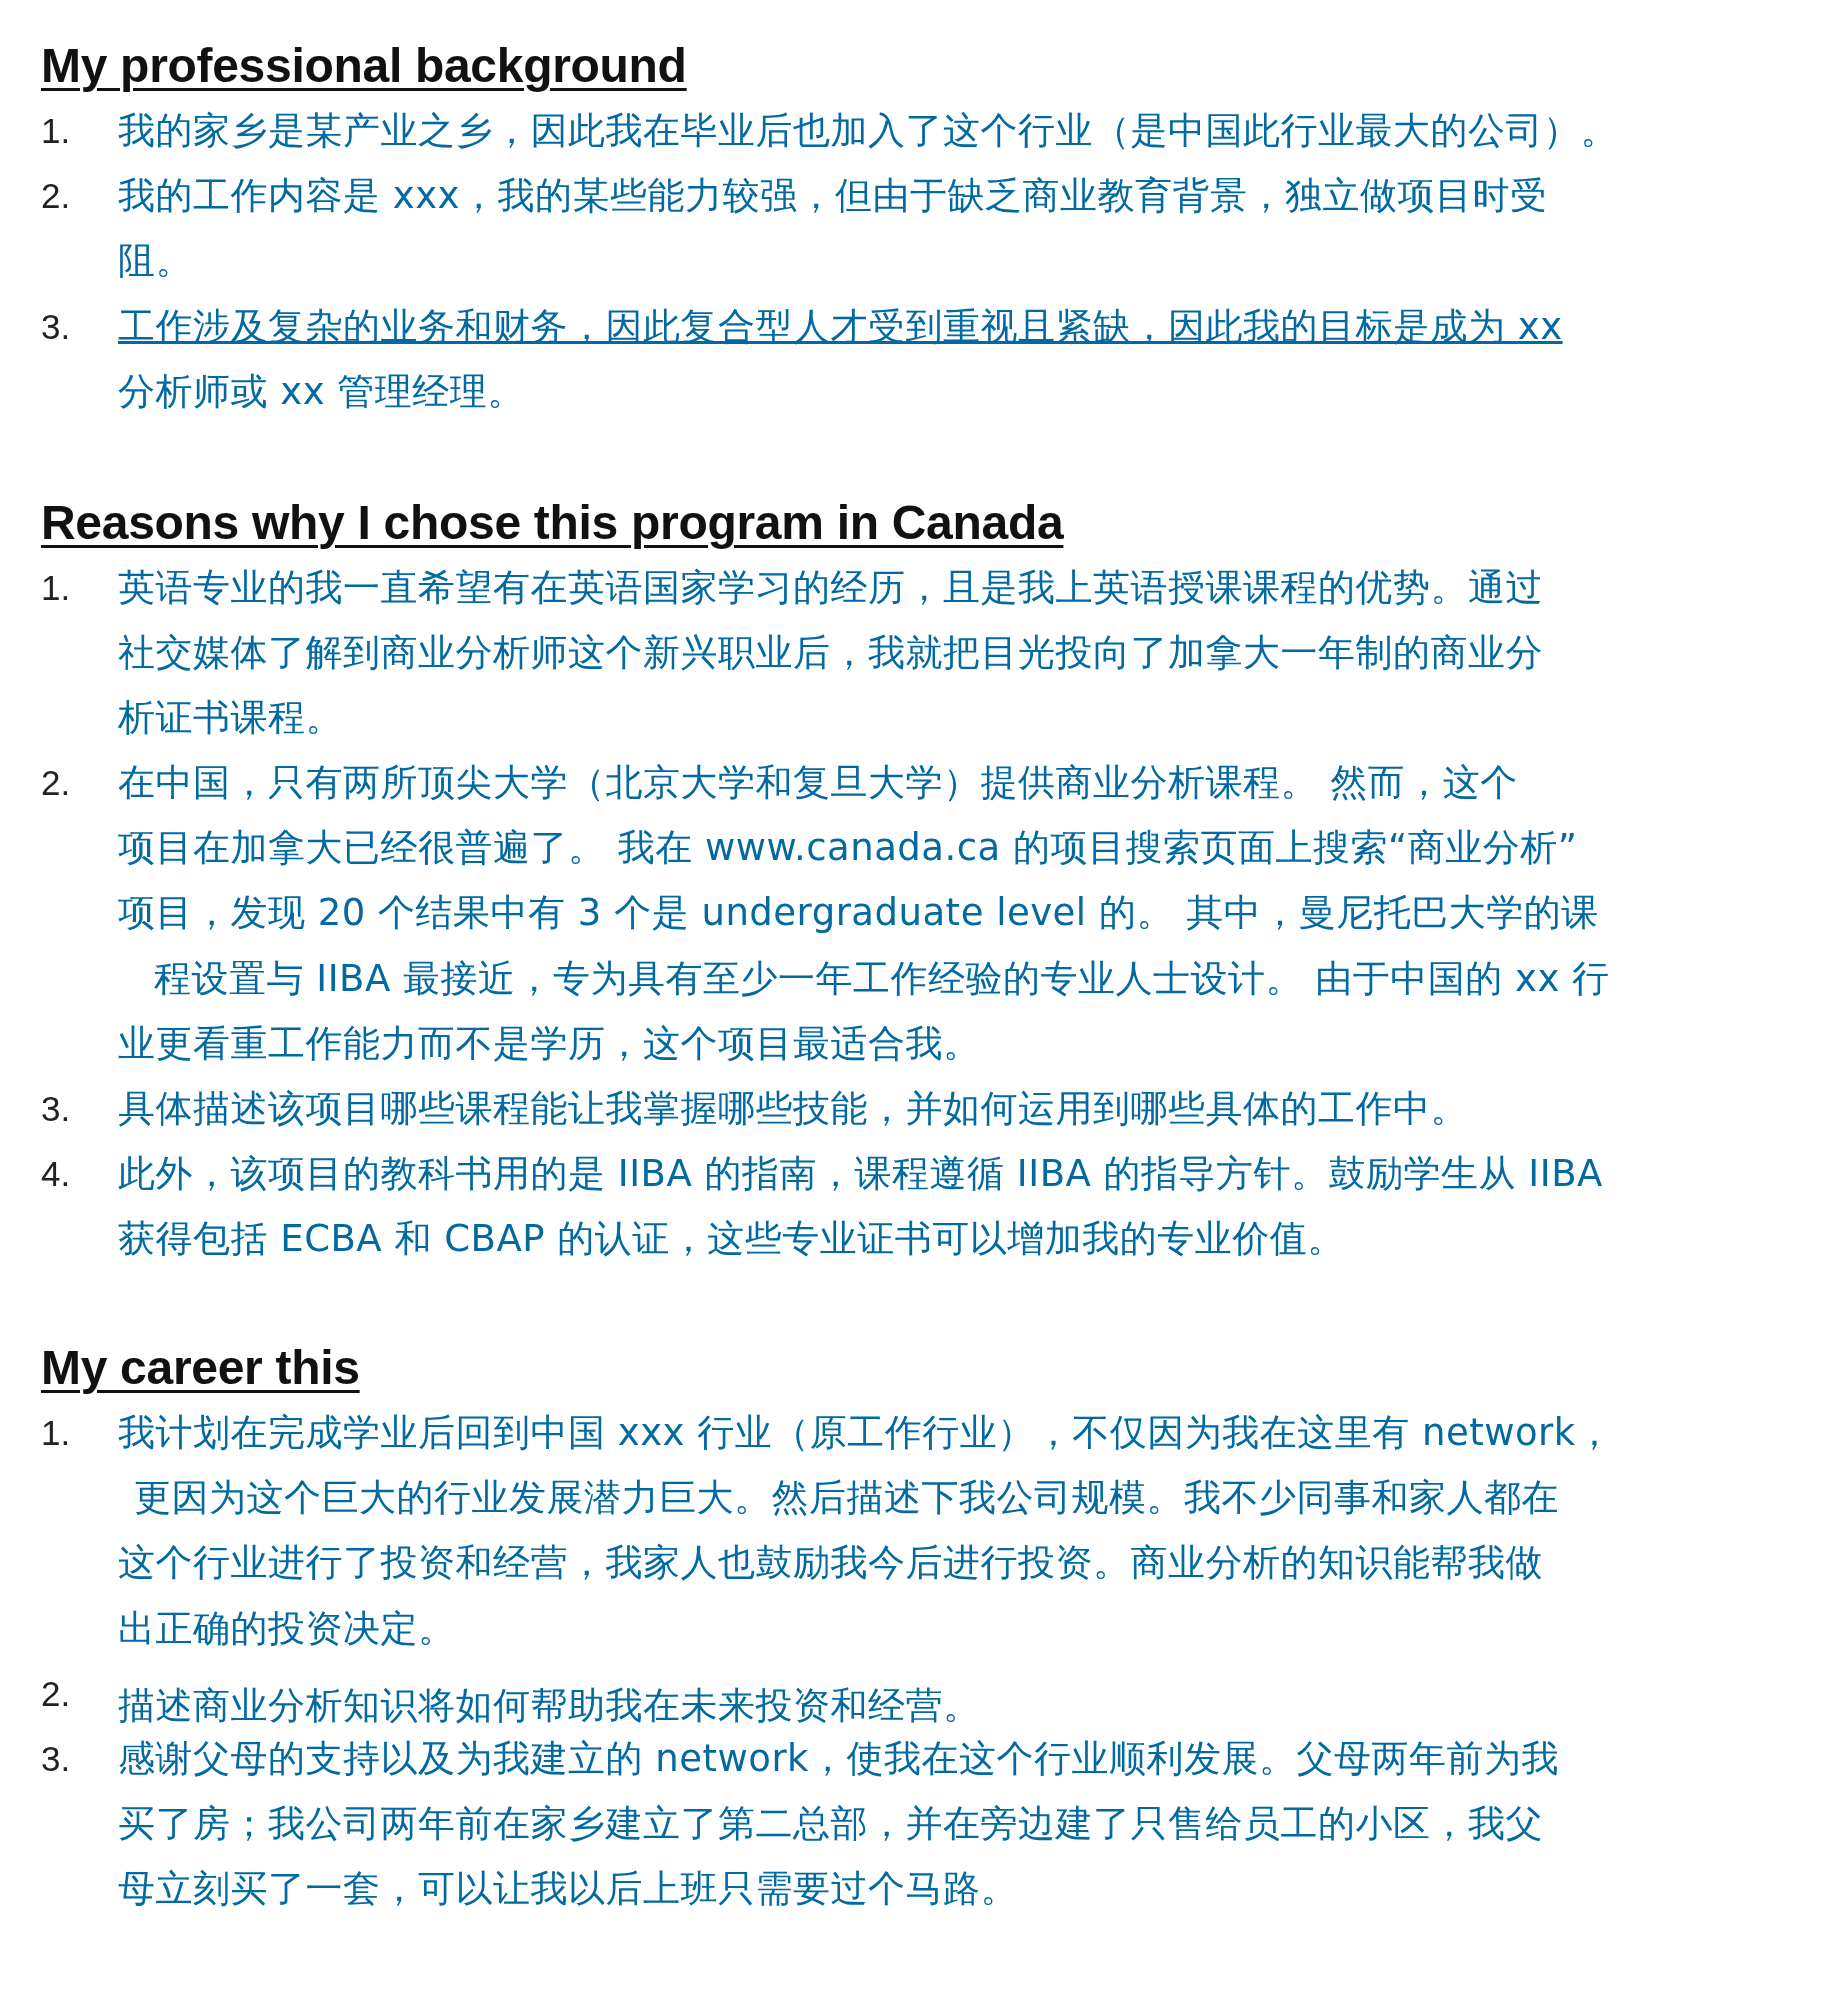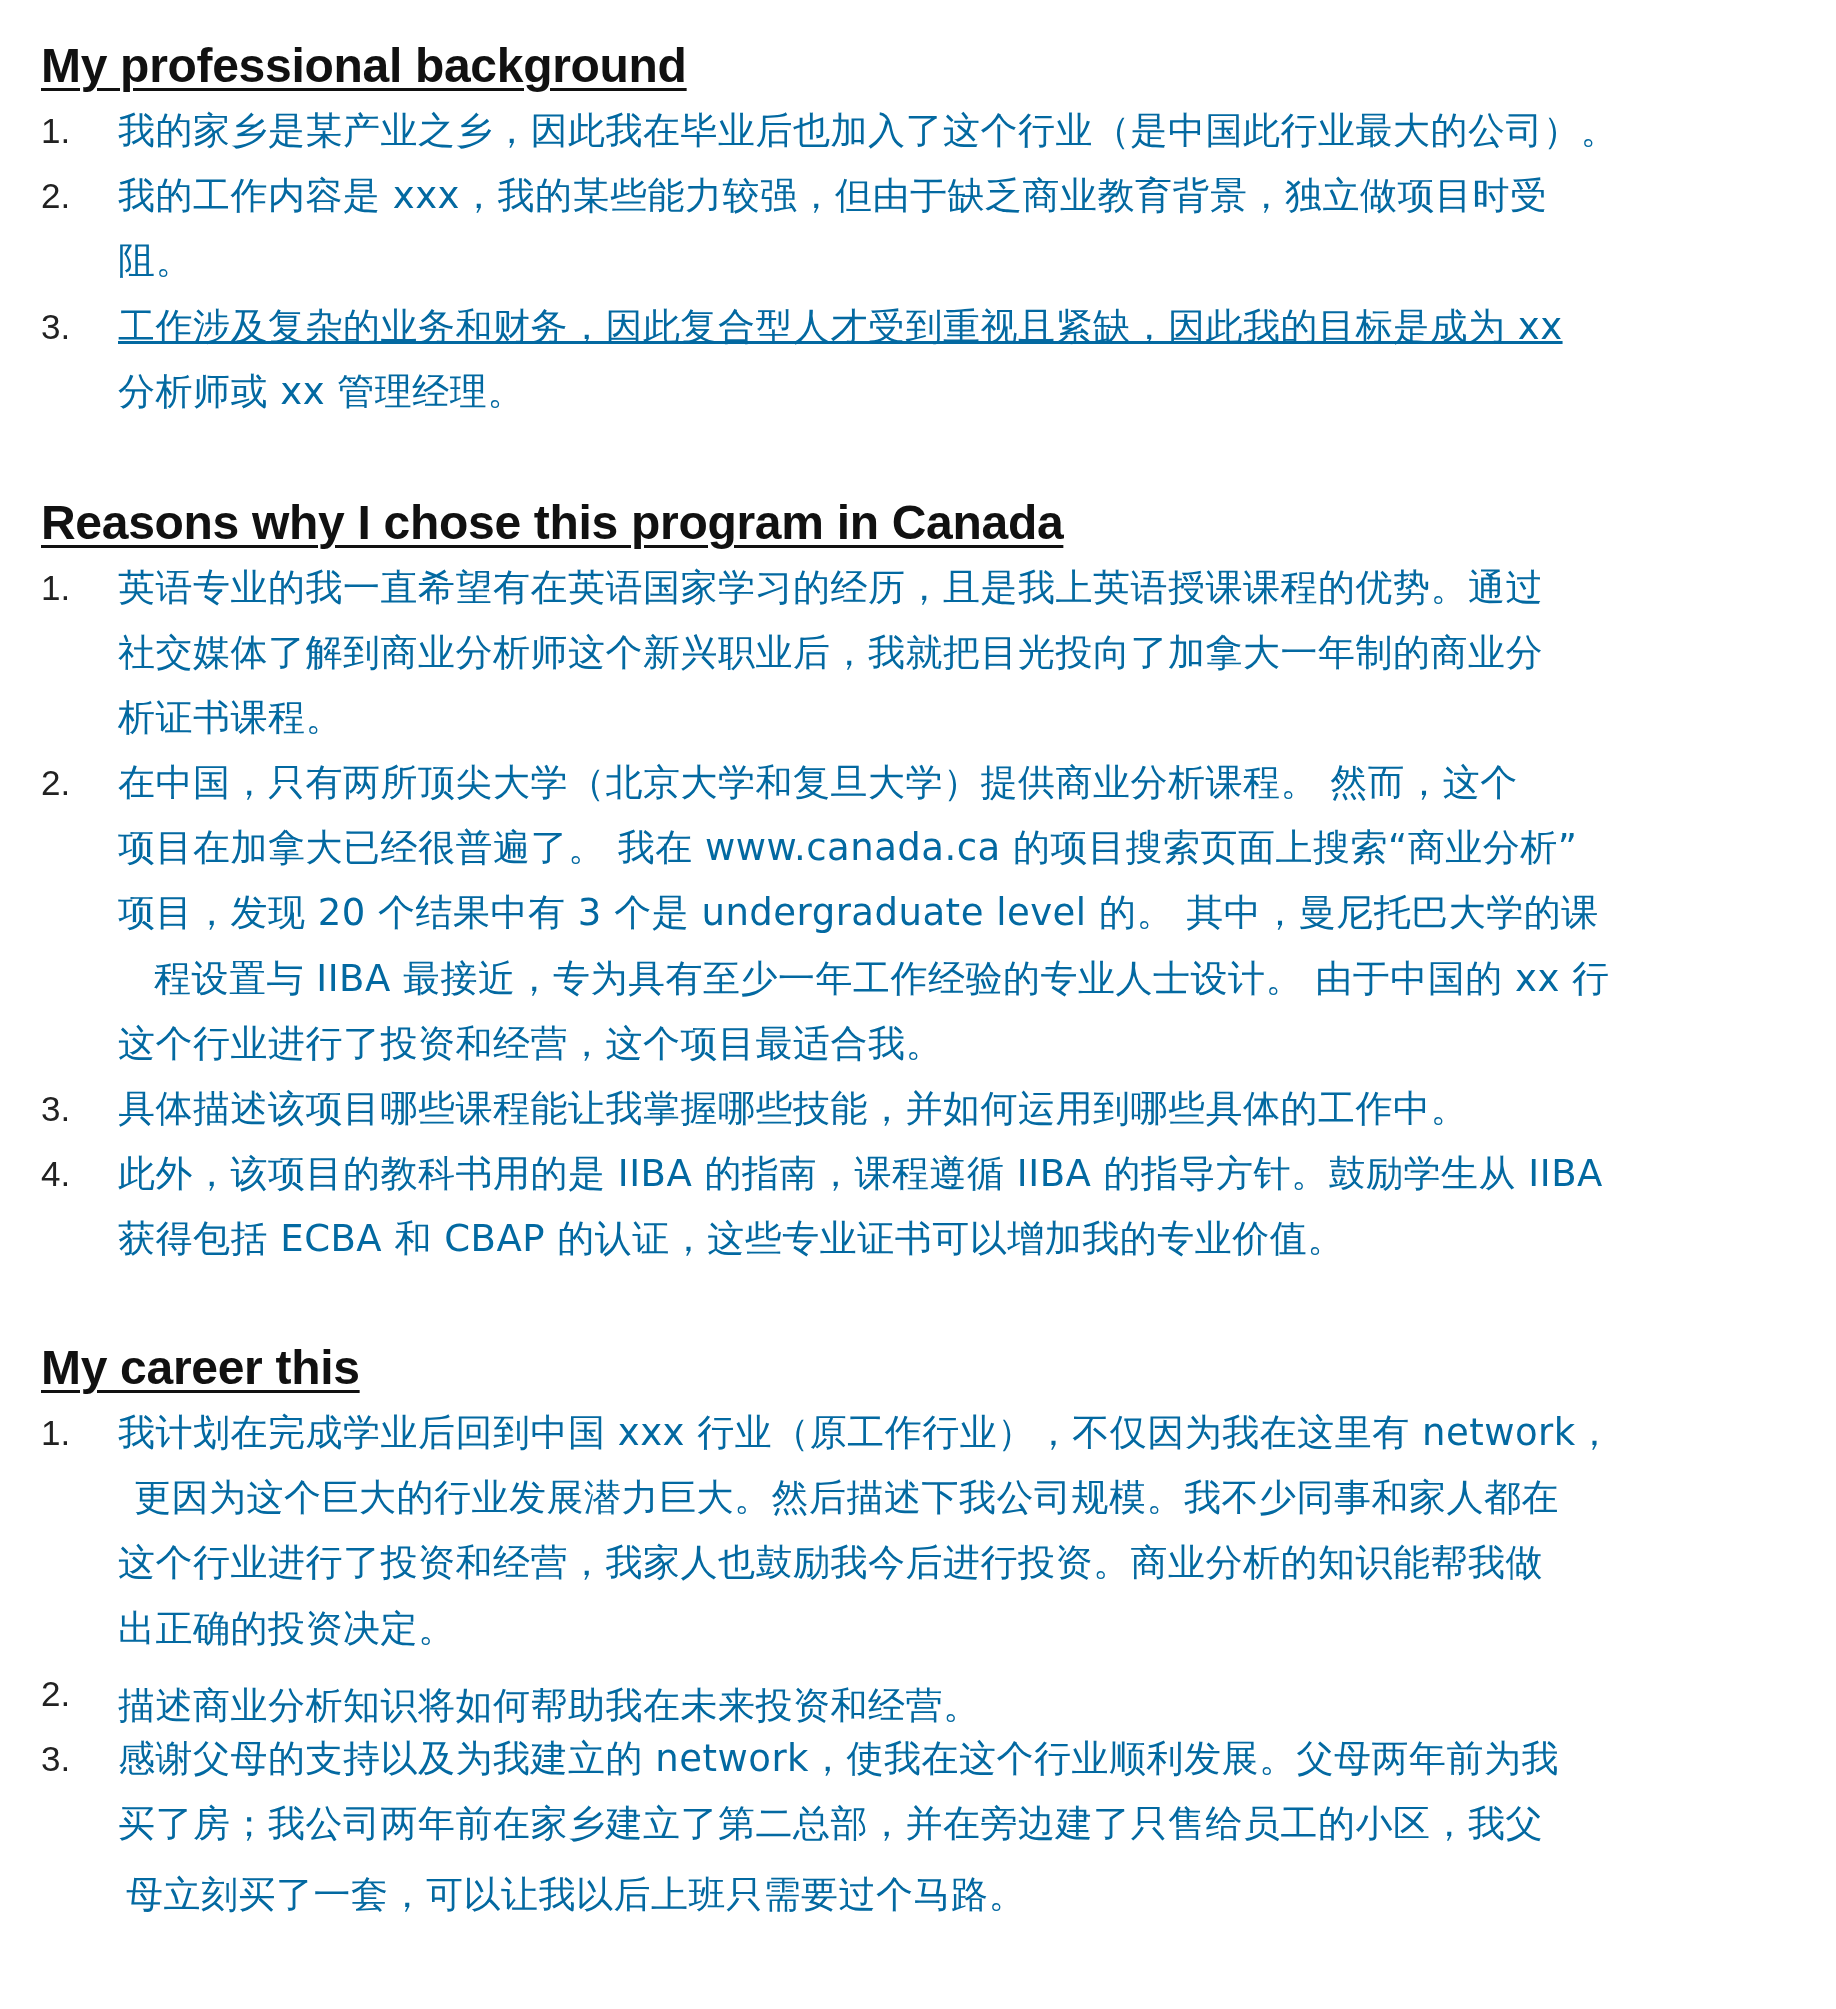--- a/index.html
+++ b/index.html
@@ -90,21 +90,21 @@
     <span class="line" style="top:65px;">社交媒体了解到商业分析师这个新兴职业后，我就把目光投向了加拿大一年制的商业分</span>
     <span class="line" style="top:130px;">析证书课程。</span>
   </div>
 
   <div class="item" style="top:750px;">
     <span class="num" style="top:0;">2.</span>
     <span class="line" style="top:0;">在中国，只有两所顶尖大学（北京大学和复旦大学）提供商业分析课程。 然而，这个</span>
     <span class="line" style="top:65px;">项目在加拿大已经很普遍了。 我在 www.canada.ca 的项目搜索页面上搜索“商业分析”</span>
     <span class="line" style="top:130px;">项目，发现 20 个结果中有 3 个是 undergraduate level 的。 其中，曼尼托巴大学的课</span>
     <span class="line" style="top:196px;margin-left:36px;">程设置与 IIBA 最接近，专为具有至少一年工作经验的专业人士设计。 由于中国的 xx 行</span>
-    <span class="line" style="top:261px;">这个行业进行了投资和经营，这个项目最适合我。</span>
+    <span class="line" style="top:261px;">业更看重工作能力而不是学历，这个项目最适合我。</span>
   </div>
 
   <div class="item" style="top:1076px;">
     <span class="num" style="top:0;">3.</span>
     <span class="line" style="top:0;">具体描述该项目哪些课程能让我掌握哪些技能，并如何运用到哪些具体的工作中。</span>
   </div>
 
   <div class="item" style="top:1141px;">
     <span class="num" style="top:0;">4.</span>
     <span class="line" style="top:0;">此外，该项目的教科书用的是 IIBA 的指南，课程遵循 IIBA 的指导方针。鼓励学生从 IIBA</span>
@@ -123,17 +123,17 @@
 
   <div class="item" style="top:1661px;">
     <span class="num" style="top:0;">2.</span>
     <span class="line" style="top:12px;">描述商业分析知识将如何帮助我在未来投资和经营。</span>
   </div>
 
   <div class="item" style="top:1726px;">
     <span class="num" style="top:0;">3.</span>
     <span class="line" style="top:0;">感谢父母的支持以及为我建立的 network，使我在这个行业顺利发展。父母两年前为我</span>
     <span class="line" style="top:65px;">买了房；我公司两年前在家乡建立了第二总部，并在旁边建了只售给员工的小区，我父</span>
-    <span class="line" style="top:136px;margin-left:8px;">母立刻买了一套，可以让我以后上班只需要过个马路。</span>
+    <span class="line" style="top:130px;">母立刻买了一套，可以让我以后上班只需要过个马路。</span>
   </div>
 
 </div>
 
 
 </body></html>

